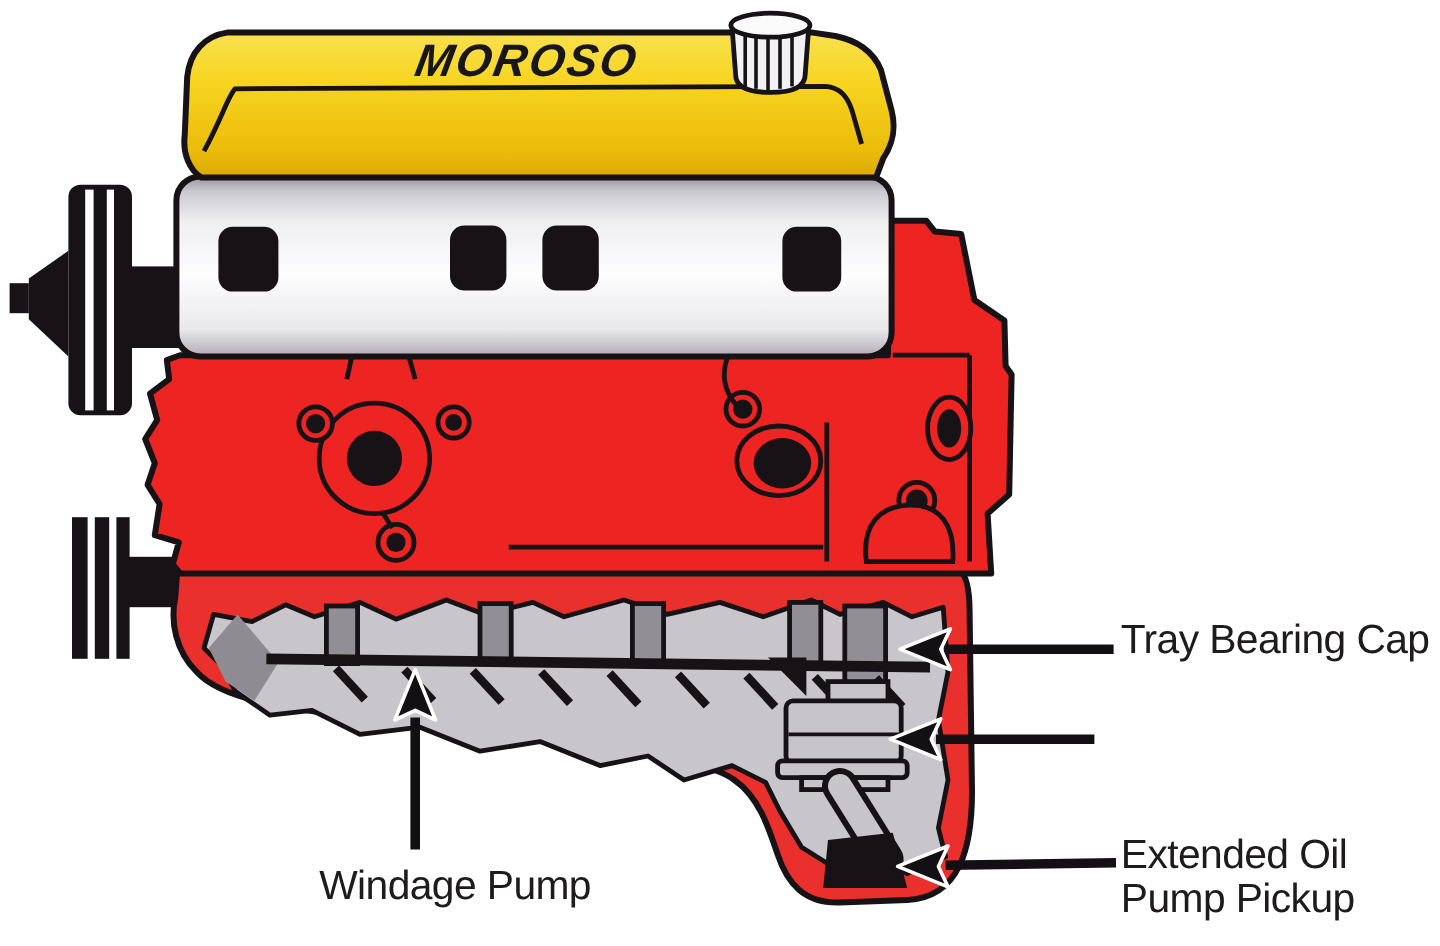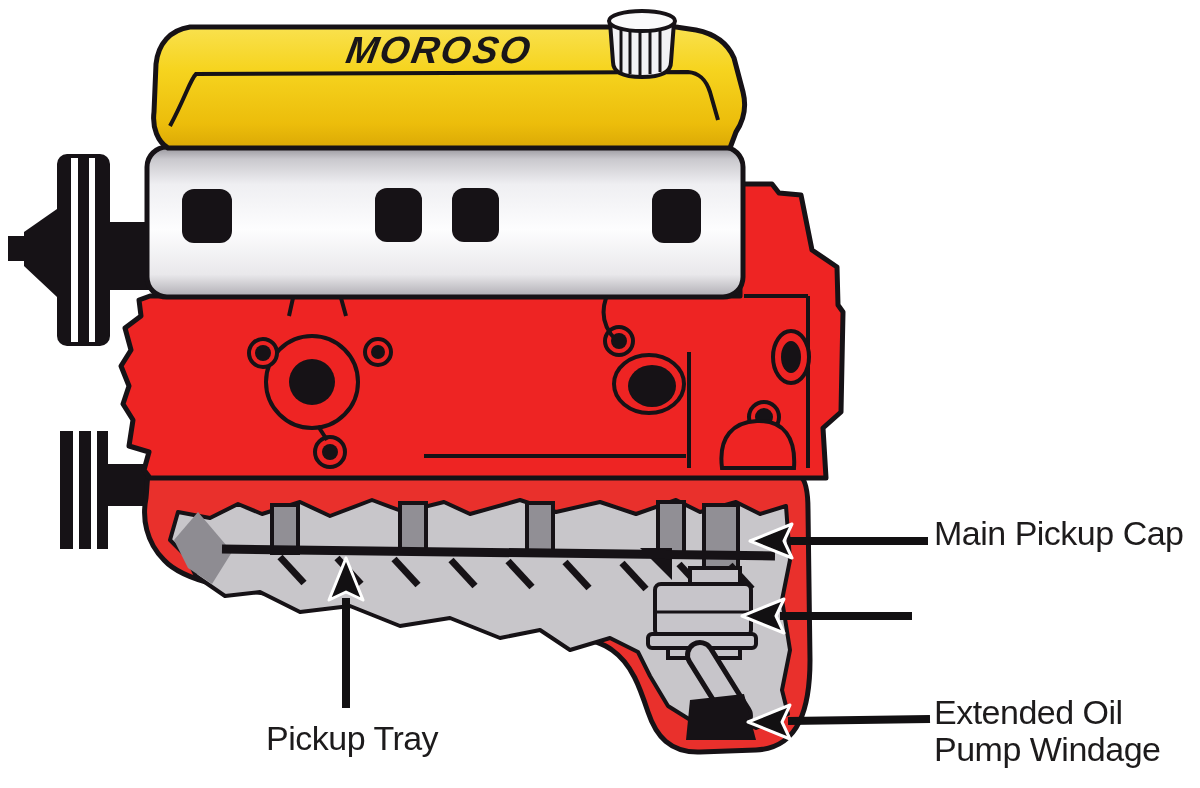--- a/index.html
+++ b/index.html
@@ -162,20 +162,20 @@
     <polygon class="arrow-head" points="750,541 792,524 784,541 792,558"></polygon>
     <path class="arrow-shaft" d="M 780,616 H 912"></path>
     <polygon class="arrow-head" points="742,616 784,599 776,616 784,633"></polygon>
     <path class="arrow-shaft" d="M 788,721 L 930,719"></path>
     <polygon class="arrow-head" points="748,722 790,705 782,722 790,739"></polygon>
     <path class="arrow-shaft" d="M 346,598 V 708"></path>
     <polygon class="arrow-head" points="346,558 329,600 346,592 363,600"></polygon>
   </g>
 </svg>
 
-<div class="callout lbl-mbc">Main Pickup Cap</div>
+<div class="callout lbl-mbc">Tray Bearing Cap</div>
 <div class="callout lbl-ext">
   <div>Extended Oil</div>
-  <div>Pump Windage</div>
+  <div>Pump Pickup</div>
 </div>
-<div class="callout lbl-wt">Pickup Tray</div>
+<div class="callout lbl-wt">Windage Pump</div>
 
 </div>
 
 </body></html>

